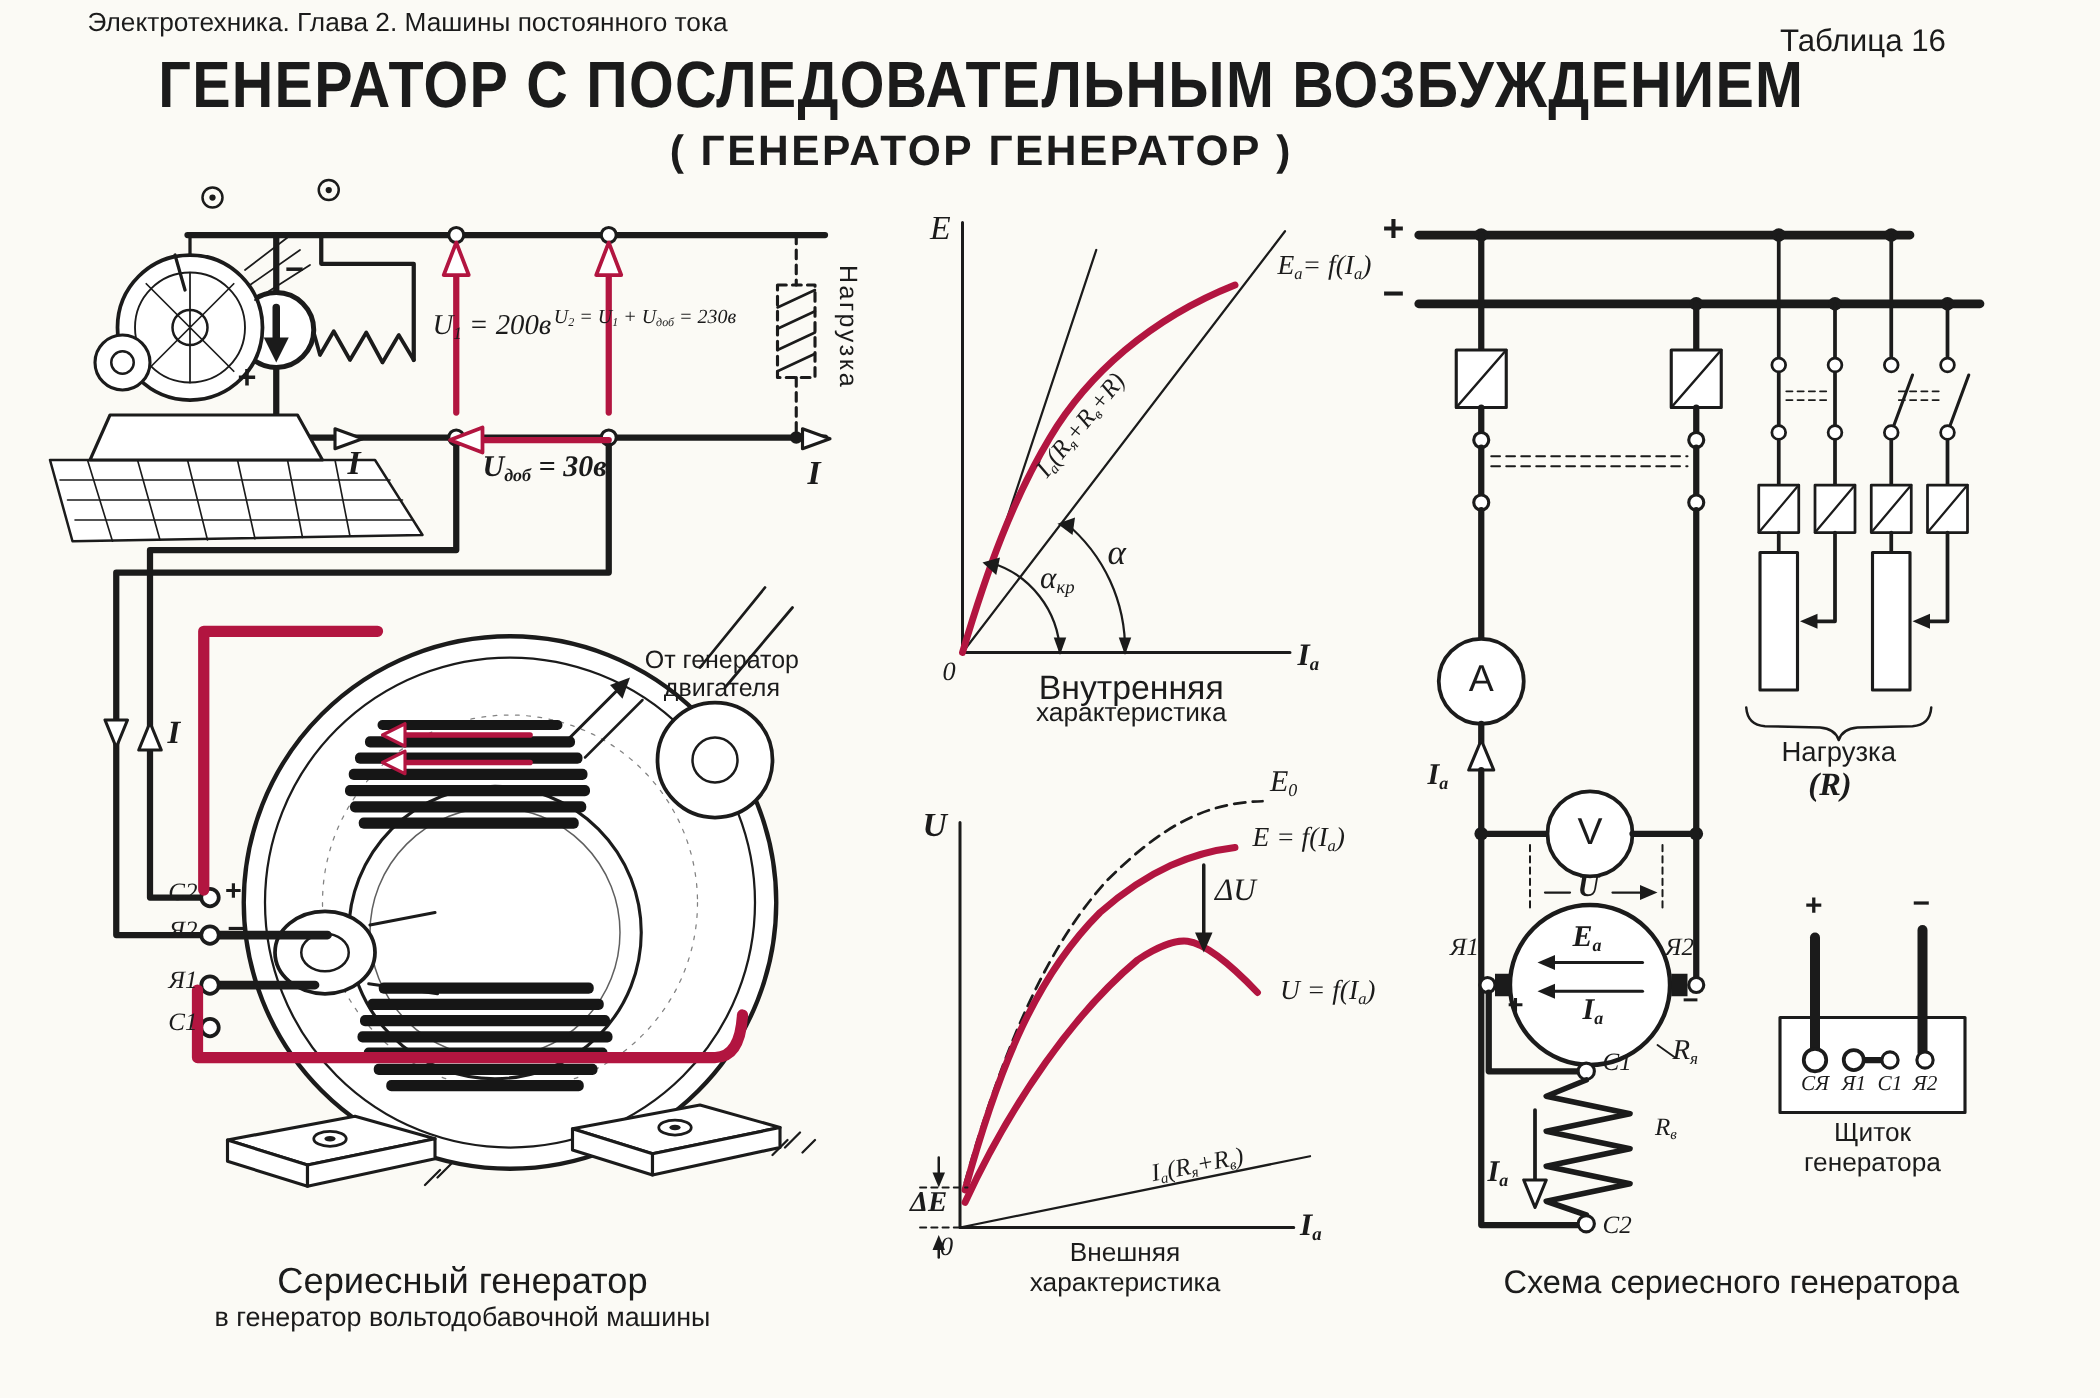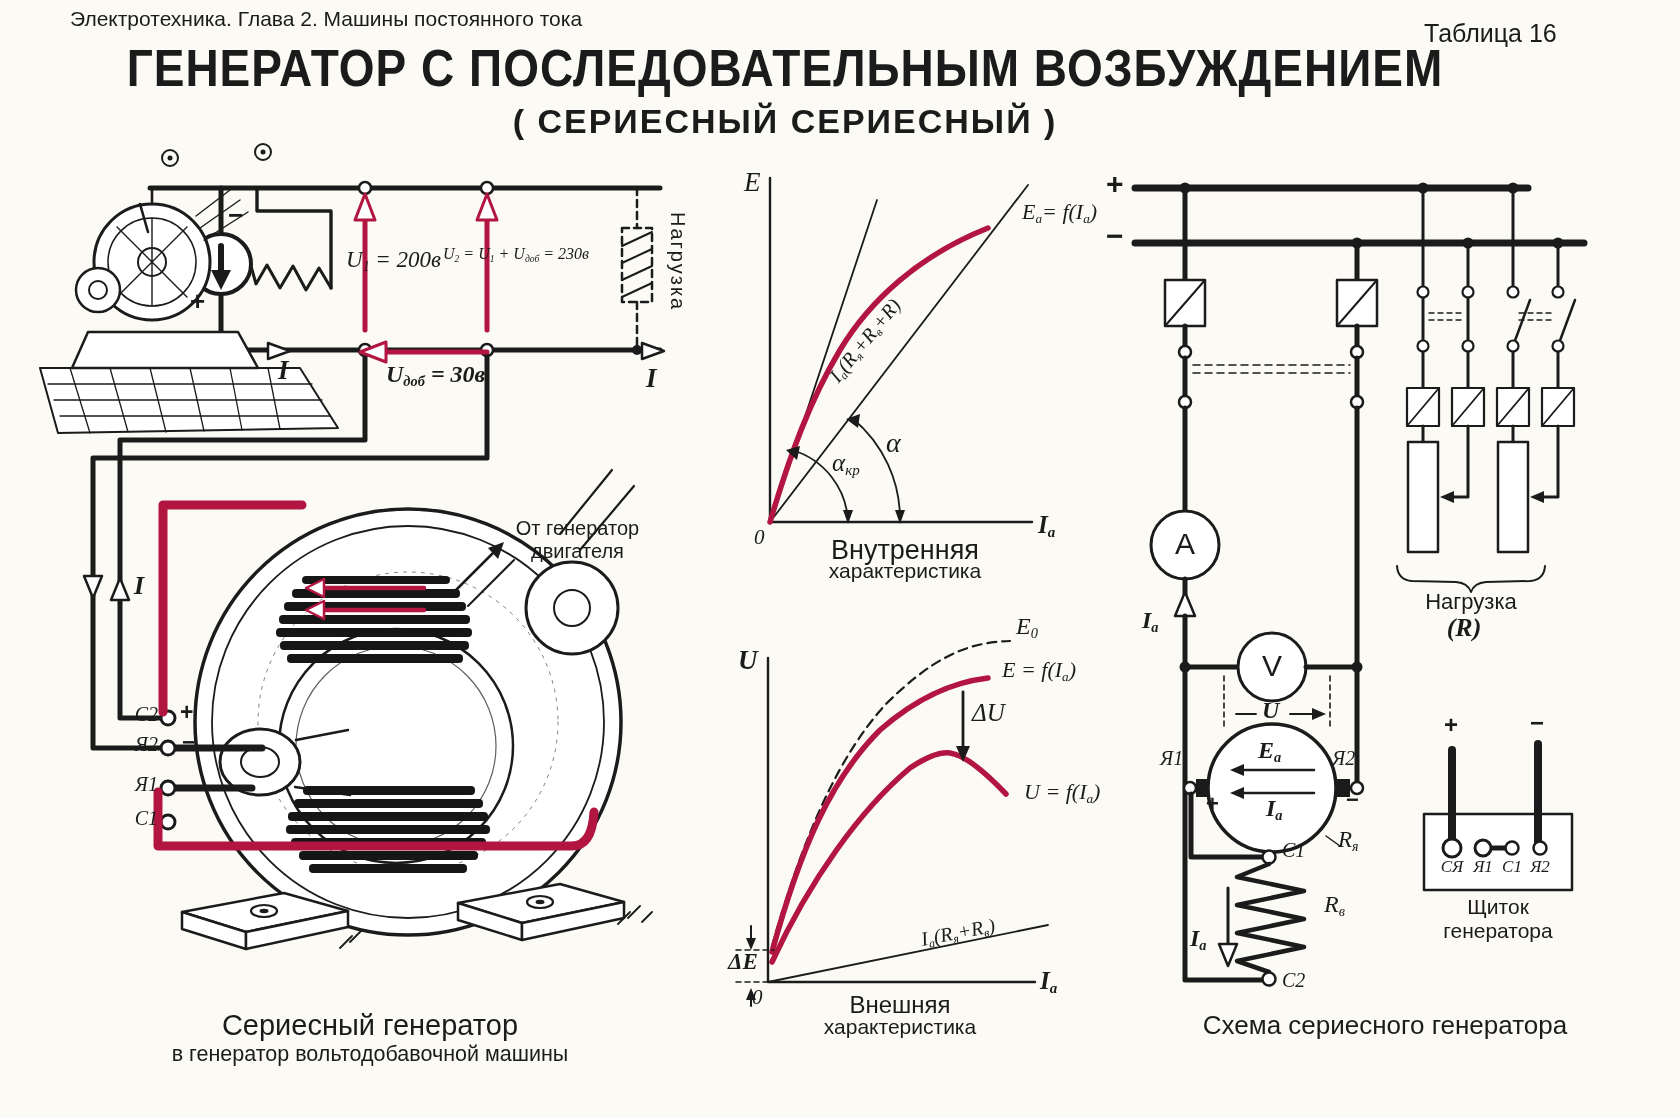--- a/index.html
+++ b/index.html
@@ -282,21 +282,21 @@
     <path d="M1483 848 H1512" stroke-width="5"></path>
     <circle cx="1483" cy="848" r="8" fill="#fff" stroke-width="3"></circle>
     <circle cx="1512" cy="848" r="6.5" fill="#fff" stroke-width="2.5"></circle>
     <circle cx="1540" cy="848" r="6.5" fill="#fff" stroke-width="2.5"></circle>
   </g>
 </svg>
 
 <div class="t sans" style="left:70px;top:8px;font-size:21px">Электротехника.   Глава 2. Машины постоянного тока</div>
 <div class="t sans" style="left:1424px;top:20px;font-size:25px">Таблица 16</div>
 <div class="t sans title ctr" style="left:90px;top:40px;width:1390px;font-size:46px">ГЕНЕРАТОР С ПОСЛЕДОВАТЕЛЬНЫМ ВОЗБУЖДЕНИЕМ</div>
-<div class="t sans subtitle ctr" style="left:90px;top:104px;width:1390px;font-size:34px">( СЕРИЕСНЫЙ СЕРИЕСНЫЙ )</div>
+<div class="t sans subtitle ctr" style="left:90px;top:104px;width:1390px;font-size:34px">( ГЕНЕРАТОР ГЕНЕРАТОР )</div>
 
 <div class="t sans b" style="left:228px;top:202px;font-size:26px">−</div>
 <div class="t sans b" style="left:190px;top:288px;font-size:26px">+</div>
 <div class="t math" style="left:346px;top:248px;font-size:23px"><span>U</span><sub>1</sub><span> = 200в</span></div>
 <div class="t math" style="left:443px;top:246px;font-size:16px"><span>U</span><sub>2</sub><span> = U</span><sub>1</sub><span> + U</span><sub>доб</sub><span> = 230в</span></div>
 <div class="t math b" style="left:386px;top:362px;font-size:24px"><span>U</span><sub>доб</sub><span> = 30в</span></div>
 <div class="t math b" style="left:278px;top:356px;font-size:27px">I</div>
 <div class="t math b" style="left:646px;top:364px;font-size:27px">I</div>
 <div class="t sans vert" style="left:688px;top:212px;font-size:20px;letter-spacing:2px">Нагрузка</div>
 
@@ -324,38 +324,38 @@
 
 <div class="t math b" style="left:738px;top:646px;font-size:27px">U</div>
 <div class="t math" style="left:752px;top:986px;font-size:21px">0</div>
 <div class="t math b" style="left:1040px;top:968px;font-size:25px"><span>I</span><sub>a</sub></div>
 <div class="t math" style="left:1016px;top:614px;font-size:24px"><span>E</span><sub>0</sub></div>
 <div class="t math" style="left:1002px;top:658px;font-size:22px"><span>E = f(I</span><sub>a</sub><span>)</span></div>
 <div class="t math" style="left:1024px;top:780px;font-size:22px"><span>U = f(I</span><sub>a</sub><span>)</span></div>
 <div class="t math" style="left:972px;top:700px;font-size:25px">ΔU</div>
 <div class="t math b" style="left:728px;top:950px;font-size:23px">ΔE</div>
 <div class="t math ctr rot11" style="left:888px;top:922px;width:140px;font-size:20px"><span>I</span><sub>a</sub><span>(R</span><sub>я</sub><span>+R</span><sub>в</sub><span>)</span></div>
-<div class="t sans ctr" style="left:790px;top:992px;width:220px;font-size:24px">Внешняя</div>
+<div class="t sans ctr" style="left:790px;top:992px;width:220px;font-size:21px">Внешняя</div>
 <div class="t sans ctr" style="left:790px;top:1016px;width:220px;font-size:21px">характеристика</div>
 
 <div class="t sans b" style="left:1106px;top:168px;font-size:30px">+</div>
 <div class="t sans b" style="left:1106px;top:220px;font-size:30px">−</div>
 <div class="t sans ctr" style="left:1165px;top:528px;width:40px;font-size:30px">A</div>
 <div class="t sans ctr" style="left:1252px;top:650px;width:40px;font-size:30px">V</div>
 <div class="t math b" style="left:1142px;top:608px;font-size:24px"><span>I</span><sub>a</sub></div>
 <div class="t math b" style="left:1262px;top:698px;font-size:24px">U</div>
 <div class="t math" style="left:1160px;top:748px;font-size:20px">Я1</div>
 <div class="t math" style="left:1332px;top:748px;font-size:20px">Я2</div>
 <div class="t sans b" style="left:1206px;top:792px;font-size:22px">+</div>
 <div class="t sans b" style="left:1346px;top:788px;font-size:22px">−</div>
 <div class="t math b" style="left:1258px;top:738px;font-size:24px"><span>E</span><sub>a</sub></div>
 <div class="t math b" style="left:1266px;top:796px;font-size:24px"><span>I</span><sub>a</sub></div>
 <div class="t math" style="left:1338px;top:828px;font-size:23px"><span>R</span><sub>я</sub></div>
 <div class="t math" style="left:1282px;top:840px;font-size:20px">C1</div>
-<div class="t math" style="left:1324px;top:892px;font-size:24px"><span>R</span><sub>в</sub></div>
+<div class="t math" style="left:1324px;top:892px;font-size:20px"><span>R</span><sub>в</sub></div>
 <div class="t math b" style="left:1190px;top:926px;font-size:24px"><span>I</span><sub>a</sub></div>
 <div class="t math" style="left:1282px;top:970px;font-size:20px">C2</div>
 <div class="t sans ctr" style="left:1396px;top:590px;width:150px;font-size:22px">Нагрузка</div>
 <div class="t math b ctr" style="left:1404px;top:614px;width:120px;font-size:26px">(R)</div>
 <div class="t sans b" style="left:1444px;top:712px;font-size:24px">+</div>
 <div class="t sans b" style="left:1530px;top:710px;font-size:24px">−</div>
 <div class="t math ctr" style="left:1435px;top:858px;width:34px;font-size:17px">СЯ</div>
 <div class="t math ctr" style="left:1466px;top:858px;width:34px;font-size:17px">Я1</div>
 <div class="t math ctr" style="left:1495px;top:858px;width:34px;font-size:17px">С1</div>
 <div class="t math ctr" style="left:1523px;top:858px;width:34px;font-size:17px">Я2</div>

